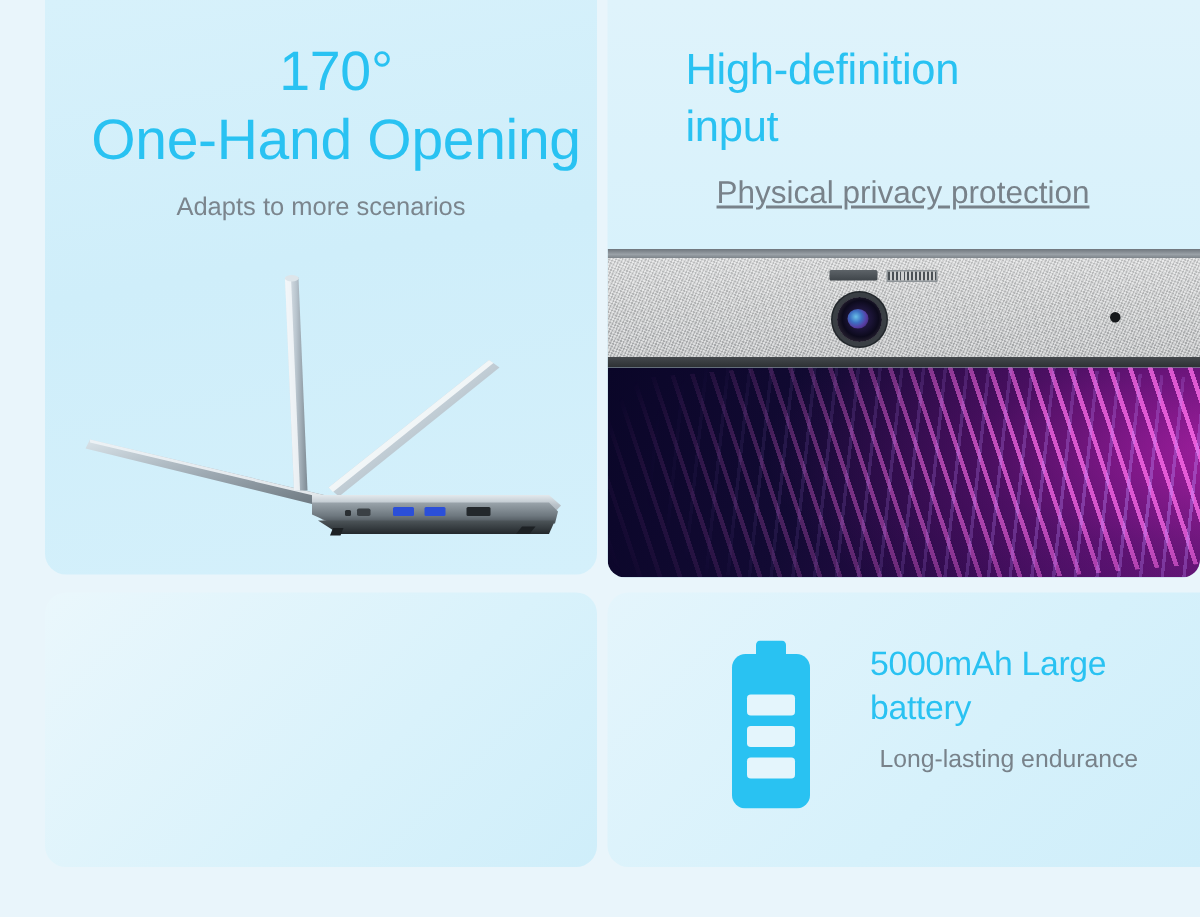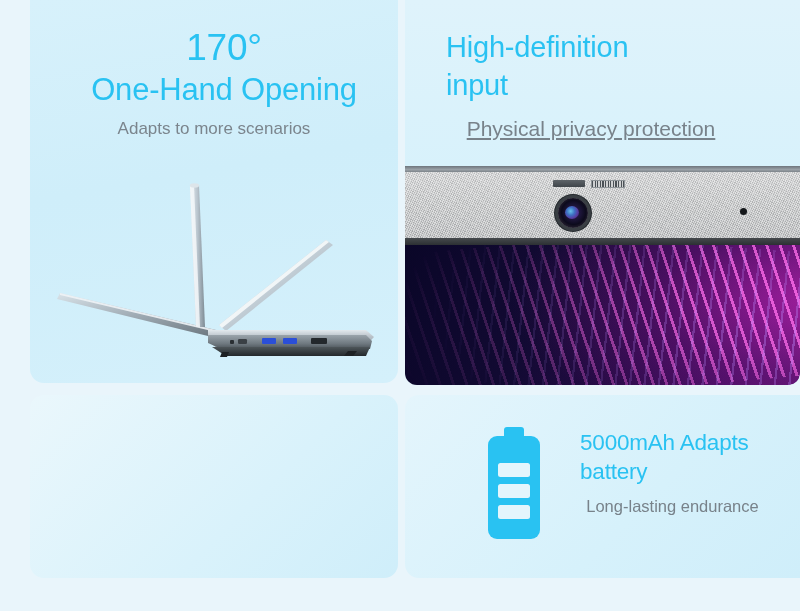--- a/index.html
+++ b/index.html
@@ -65,25 +65,25 @@
   .subtitle {
     color:#78828a;
     font-weight:400;
     line-height:1.35;
     text-align:center;
   }
 
   
   #hinge-text { position:absolute; left:0; top:28px; width:100%; text-align:center; }
   #hinge-deg  { font-size:37px; color:#29c2f2; line-height:1.1; }
-  #hinge-head { font-size:31px; color:#29c2f2; line-height:1.25; margin-top:2px; }
+  #hinge-head { font-size:38px; color:#29c2f2; line-height:1.25; margin-top:2px; }
   #hinge-sub  { font-size:17px; color:#7b858d; margin-top:9px; }
 
   
-  #cam-text { position:absolute; left:21px; top:28px; width:330px; }
+  #cam-text { position:absolute; left:32px; top:28px; width:330px; }
   #cam-head { font-size:29px; line-height:1.32; }
   #cam-sub  { font-size:21px; margin-top:10px;text-decoration:underline; }
 
   
   #kb-text { position:absolute; left:26px; top:46px; width:330px; }
   #kb-head { font-size:23px; line-height:1.2; }
   #kb-sub  { font-size:16.5px; margin-top:14px; }
 
   
   #bat-text { position:absolute; left:155px; top:34px; width:225px; }
@@ -289,20 +289,20 @@
     <svg id="battery-icon" viewBox="0 0 62 112">
       <rect x="21" y="0" width="20" height="12" rx="3" fill="#29c2f2"></rect>
       <rect x="5" y="9" width="52" height="103" rx="9" fill="#29c2f2"></rect>
       <rect x="15" y="36" width="32" height="14" rx="2.5" fill="#e4f5fc"></rect>
       <rect x="15" y="57" width="32" height="14" rx="2.5" fill="#e4f5fc"></rect>
       <rect x="15" y="78" width="32" height="14" rx="2.5" fill="#e4f5fc"></rect>
     </svg>
 
     <div id="bat-text">
       <div class="title" id="bat-head">
-        <div>5000mAh Adapts</div>
+        <div>5000mAh Large</div>
         <div>battery</div>
       </div>
       <div class="subtitle" id="bat-sub">Long-lasting endurance</div>
     </div>
   </div>
 
 </div>
 
 </body></html>

